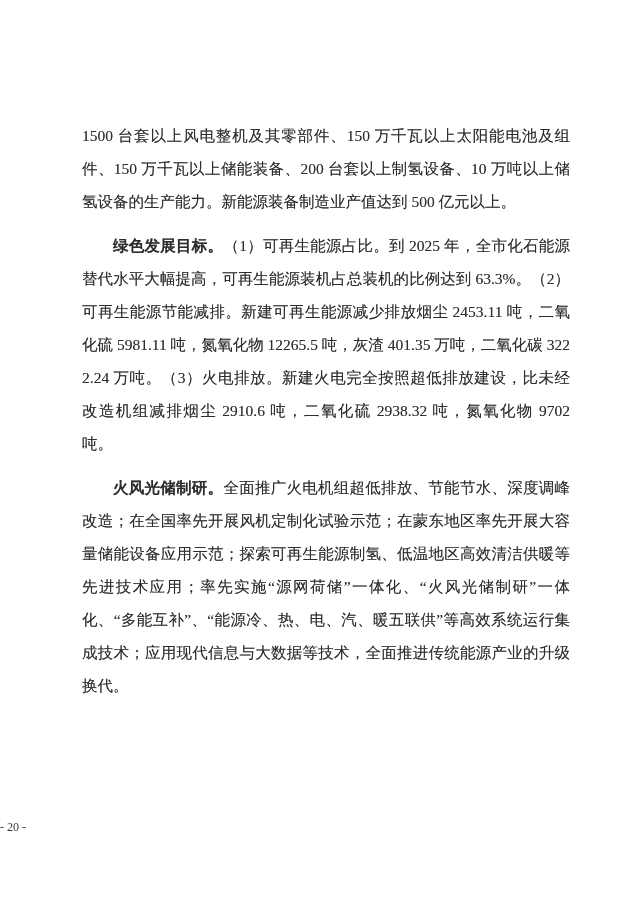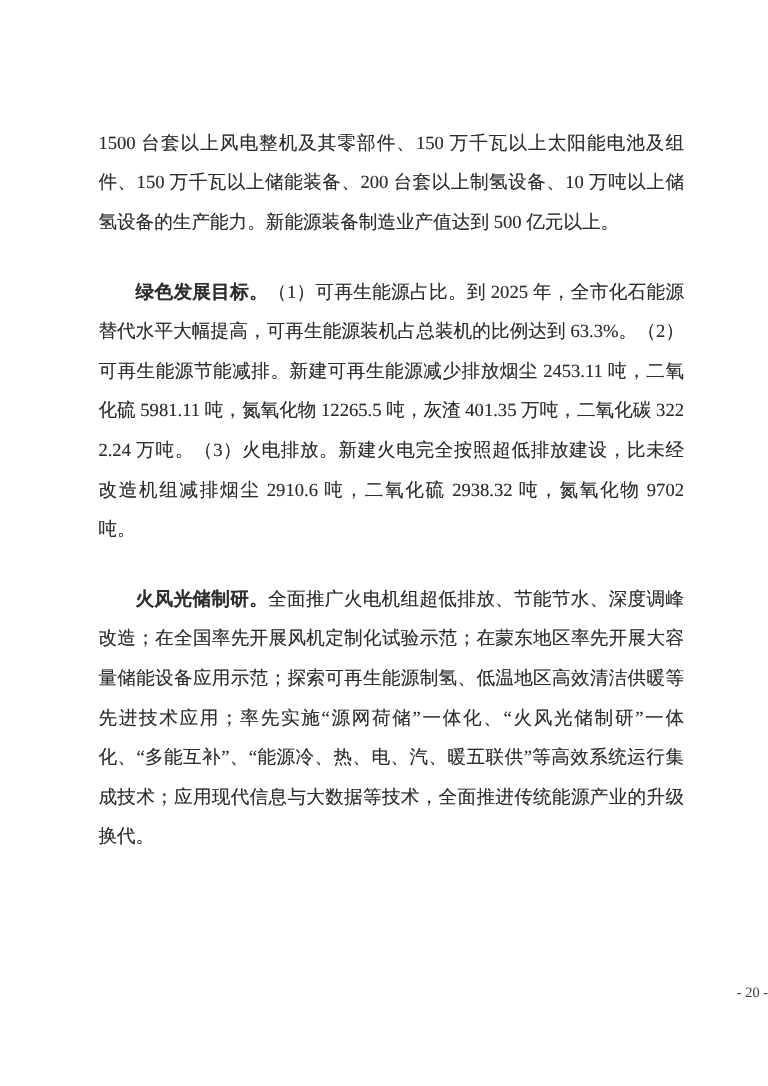--- a/index.html
+++ b/index.html
@@ -11,48 +11,48 @@
     position: relative;
     width: 640px;
     height: 905px;
     background: #ffffff;
     overflow: hidden;
     font-family: "Liberation Serif", "DejaVu Serif", serif;
   }
   .content {
     position: absolute;
     left: 82px;
-    top: 103px;
+    top: 119px;
     width: 488px;
     font-size: 15.5px;
     line-height: 33px;
     color: #2d2d2d;
     text-align: justify;
     text-justify: inter-ideograph;
     text-shadow: 0 0 0.4px rgba(40,40,40,0.45);
   }
   .content p {
     margin: 0;
     word-break: break-all;
   }
   .content p + p {
-    margin-top: 25px;
+    margin-top: 11px;
   }
   .content p.indent {
     text-indent: 2em;
   }
   .lead {
     font-weight: bold;
   }
   .footer {
     position: absolute;
     top: 820px;
     left: 0;
     width: 100%;
-    text-align: right;
+    text-align: left;
     font-size: 12px;
     color: #3a3a3a;
   }
 </style>
 </head>
 <body>
 
 <div class="page">
   <div class="content">
 

